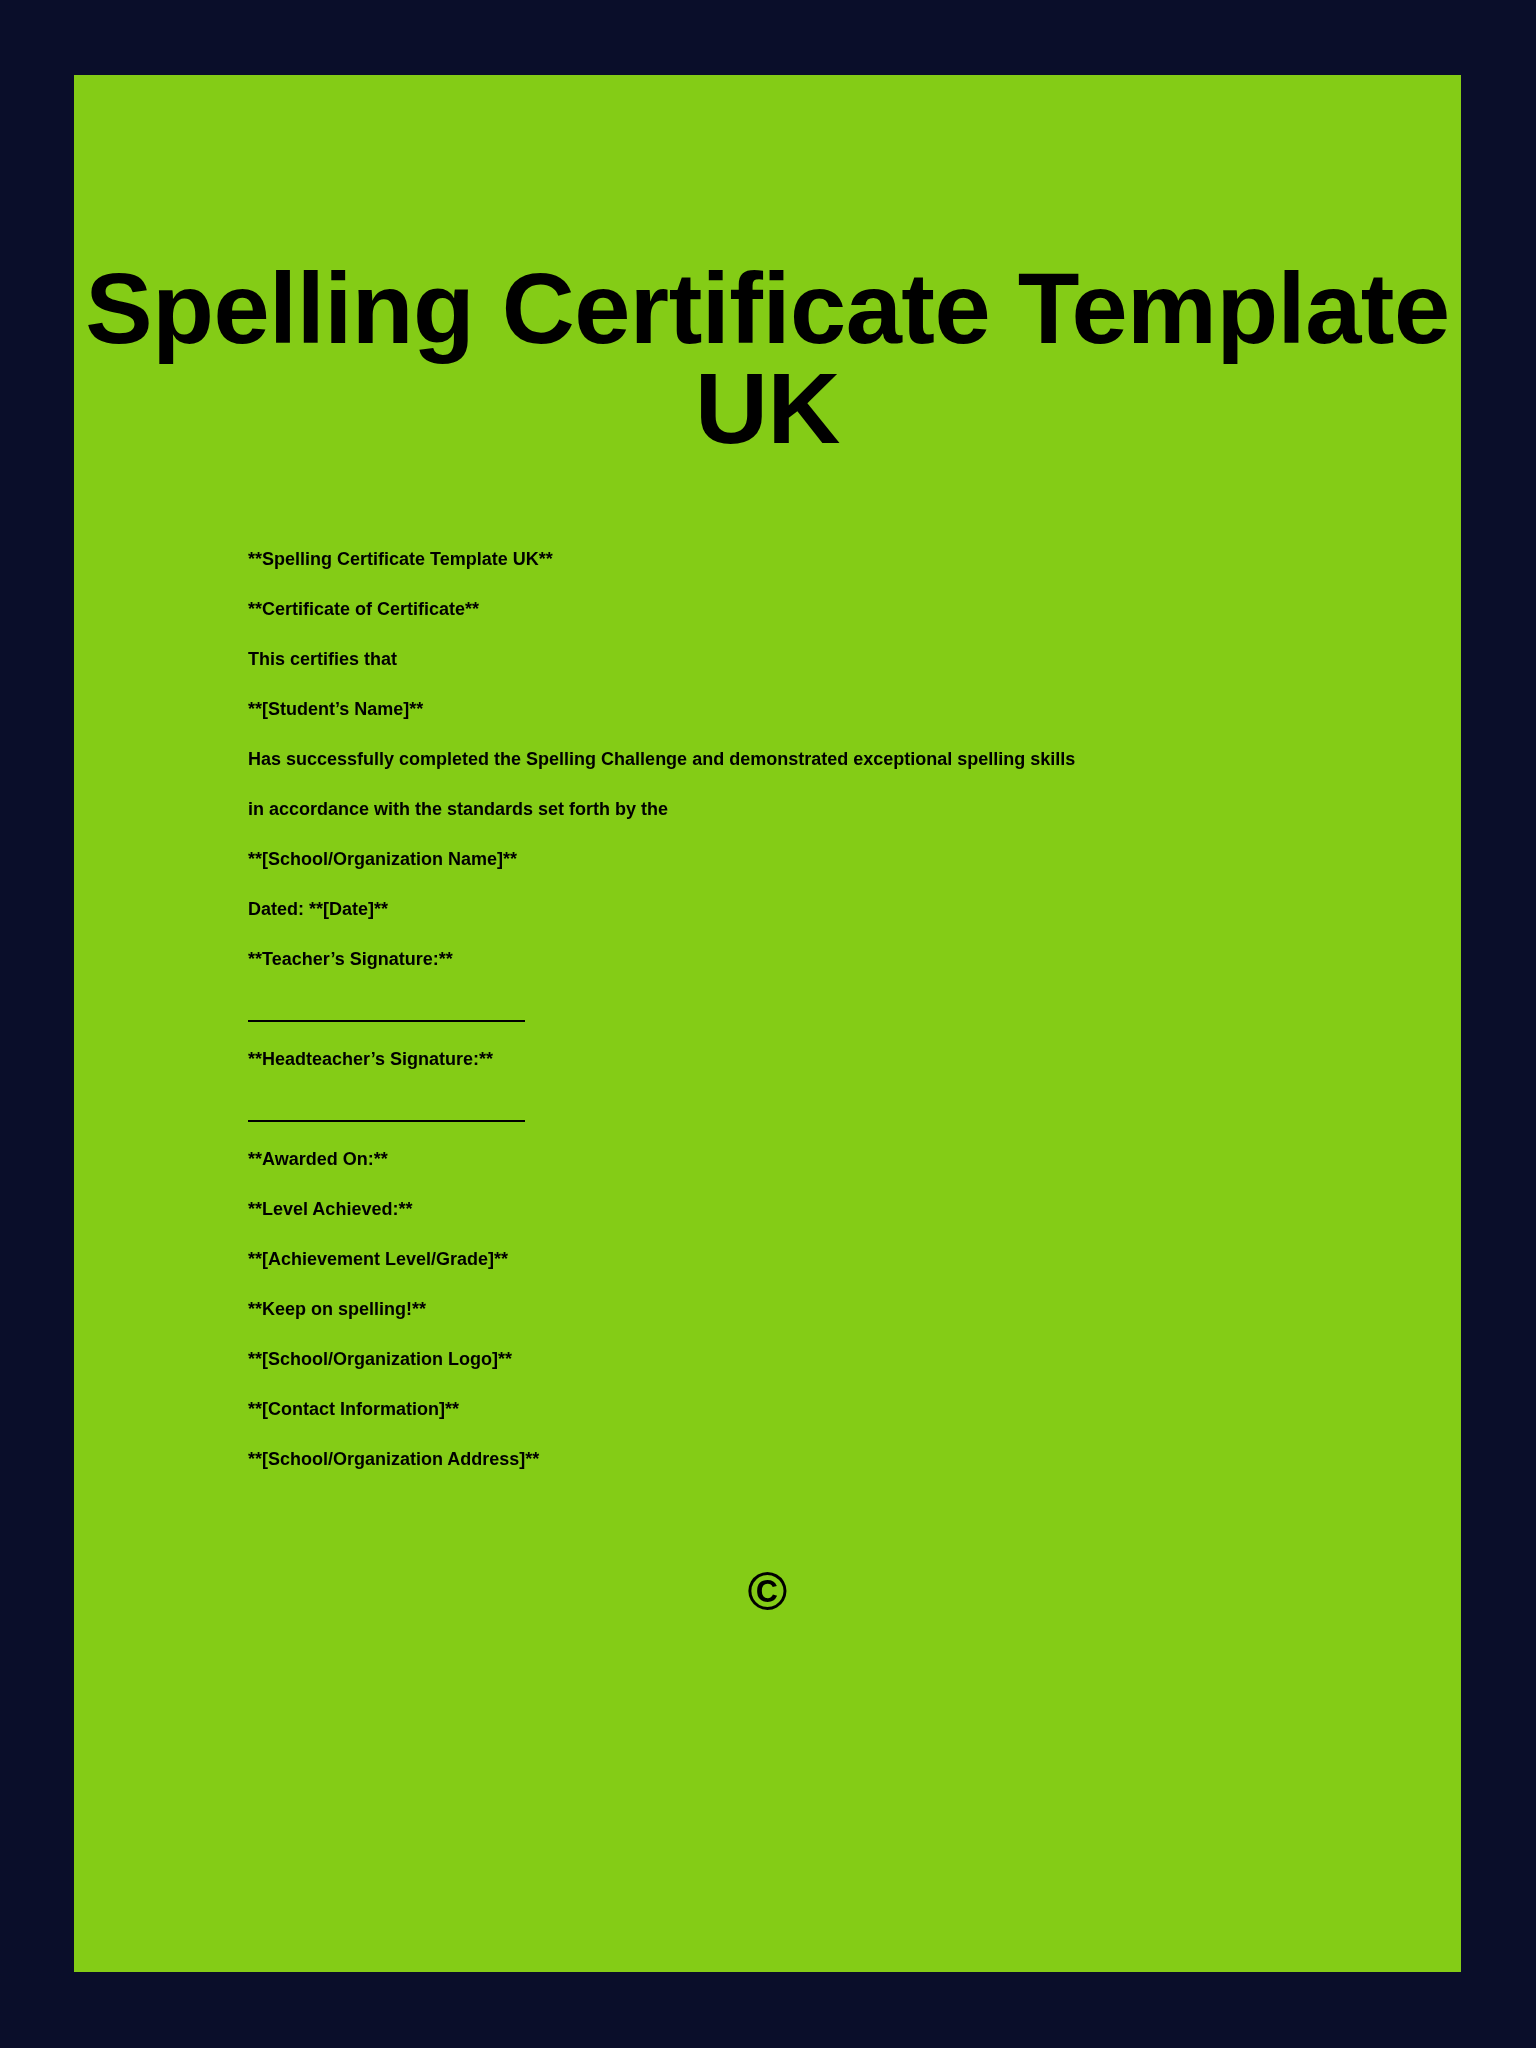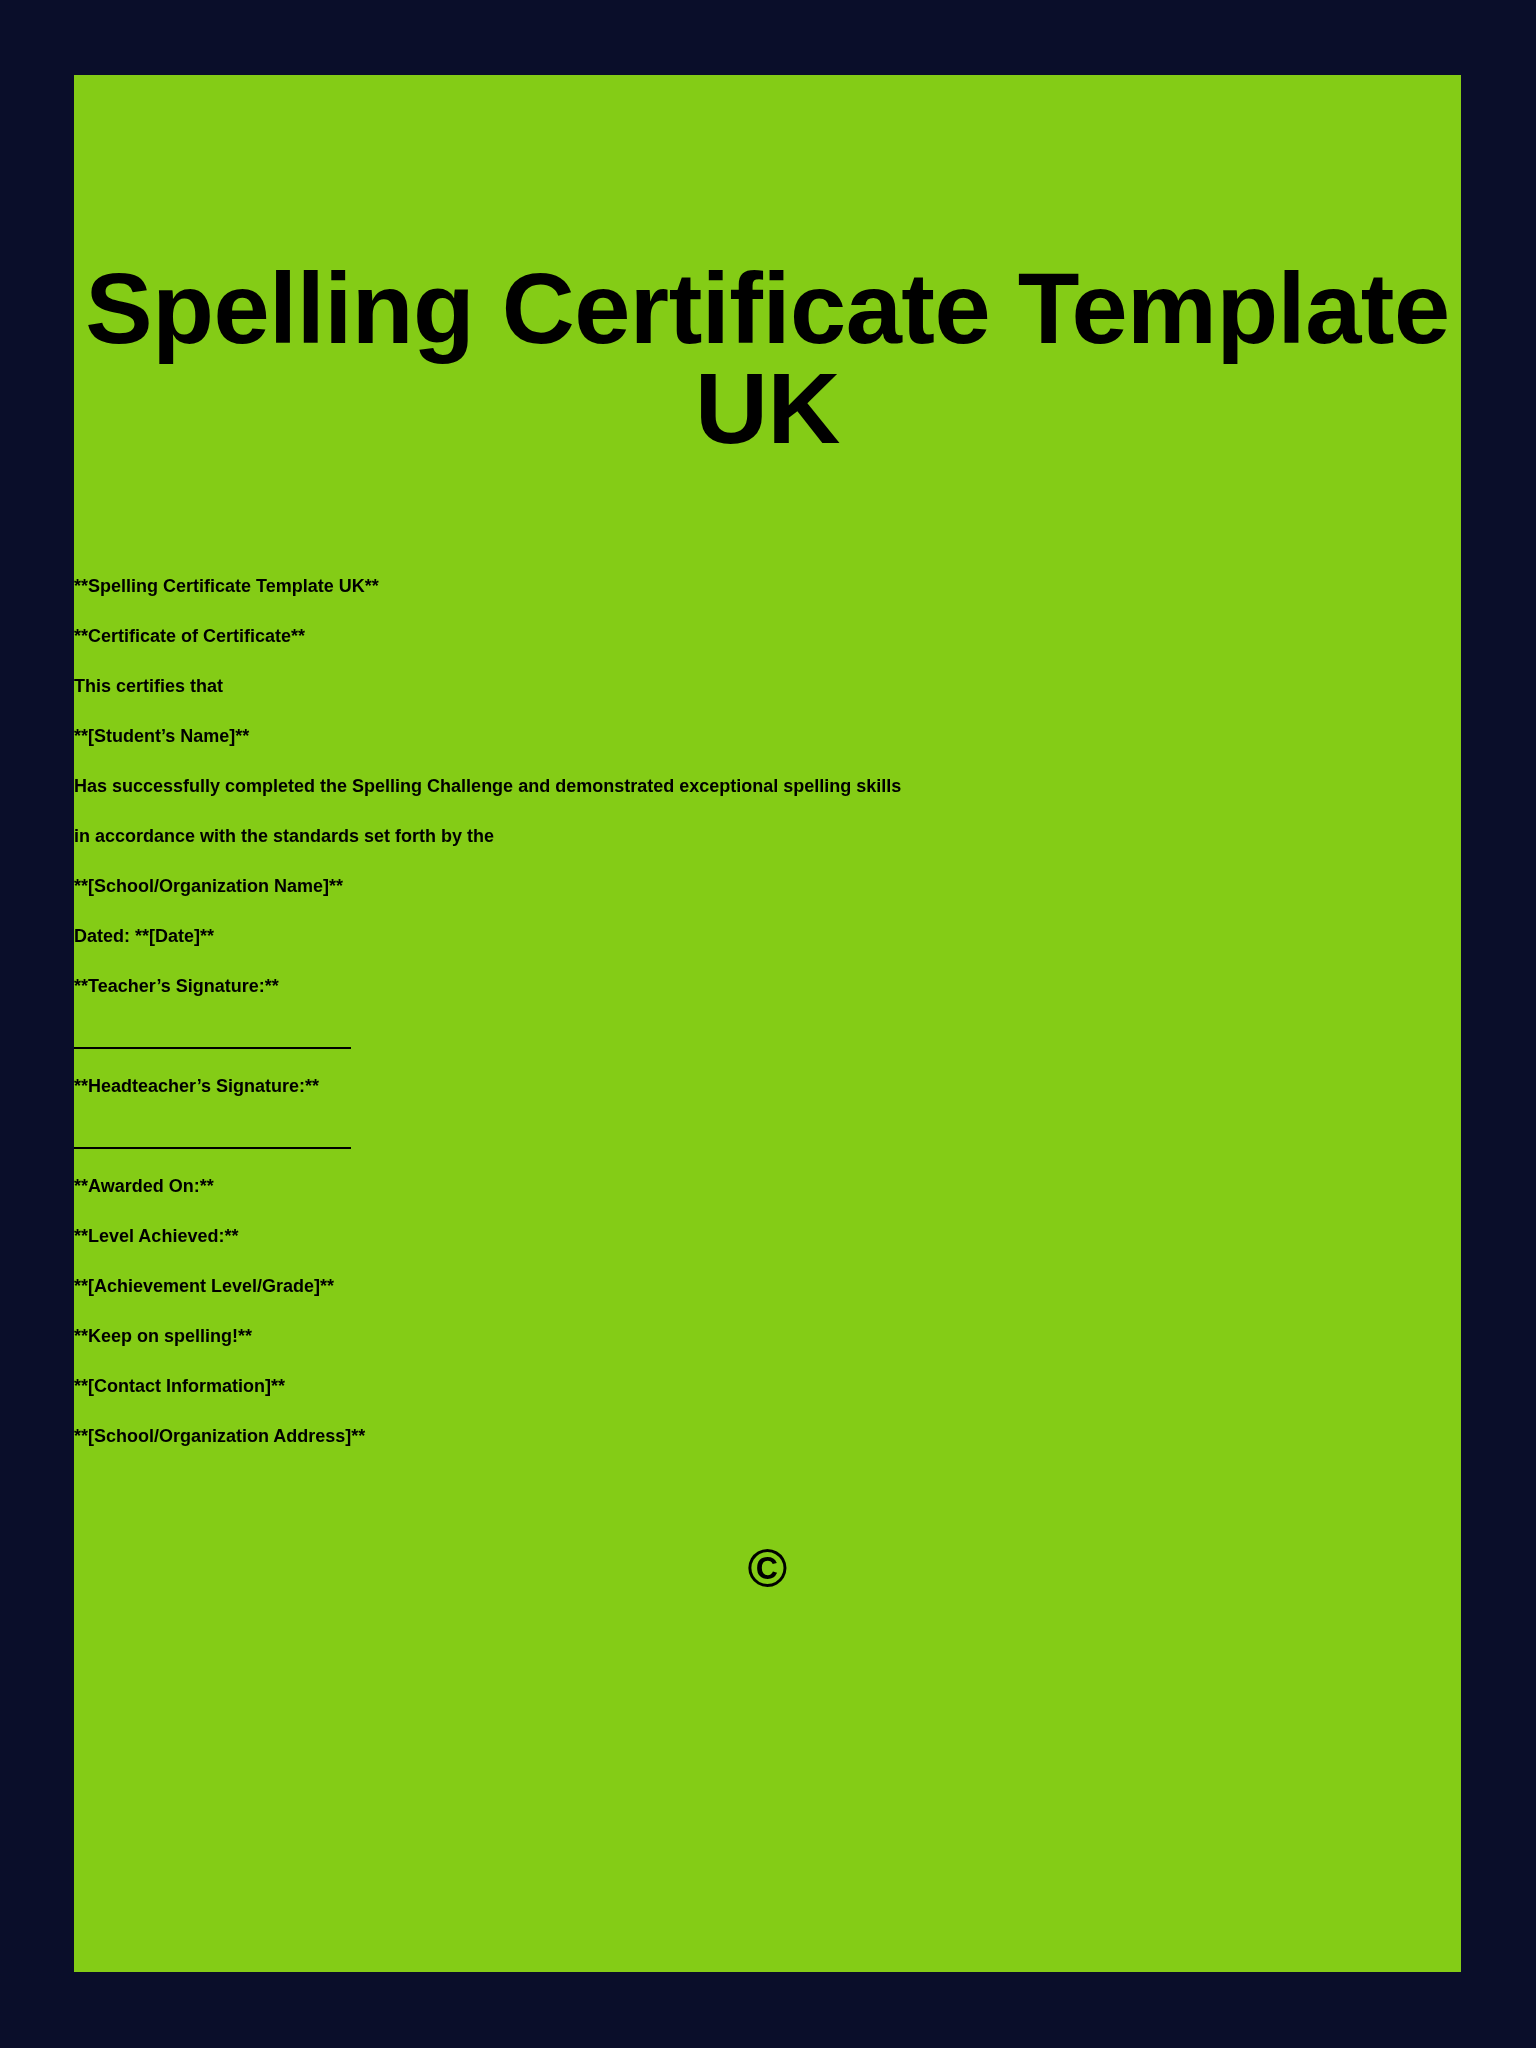--- a/index.html
+++ b/index.html
@@ -21,21 +21,22 @@
   .title {
     margin: 183px 0 0 0;
     font-size: 101px;
     line-height: 100px;
     font-weight: 700;
     text-align: center;
     white-space: pre-line;
     letter-spacing: -0.5px;
   }
   .doc-body {
-    margin-top: 116px;
+    margin-top: 89px;
+    padding-left: 174px;
     width: 1200px;
     font-size: 18px;
     line-height: 25px;
   }
   .doc-body p {
     margin: 0 0 25px 0;
     white-space: pre-line;
   }
   .doc-body .rule {
     height: 23px;
@@ -69,20 +70,21 @@
       <p>**[School/Organization Name]**</p>
       <p>Dated: **[Date]**</p>
       <p>**Teacher’s Signature:**</p>
       <div class="rule gap"></div>
       <p>**Headteacher’s Signature:**</p>
       <div class="rule gap"></div>
       <p>**Awarded On:**</p>
       <p>**Level Achieved:**</p>
       <p class="gap">**[Achievement Level/Grade]**</p>
       <p>**Keep on spelling!**</p>
+      <p>**[School/Organization Logo]**</p>
       <p>**[Contact Information]**</p>
       <p class="gap">**[School/Organization Address]**</p>
     </main>
 
   <div class="footer">
     <span>©</span>
   </div>
 </div>
 
 </body></html>

